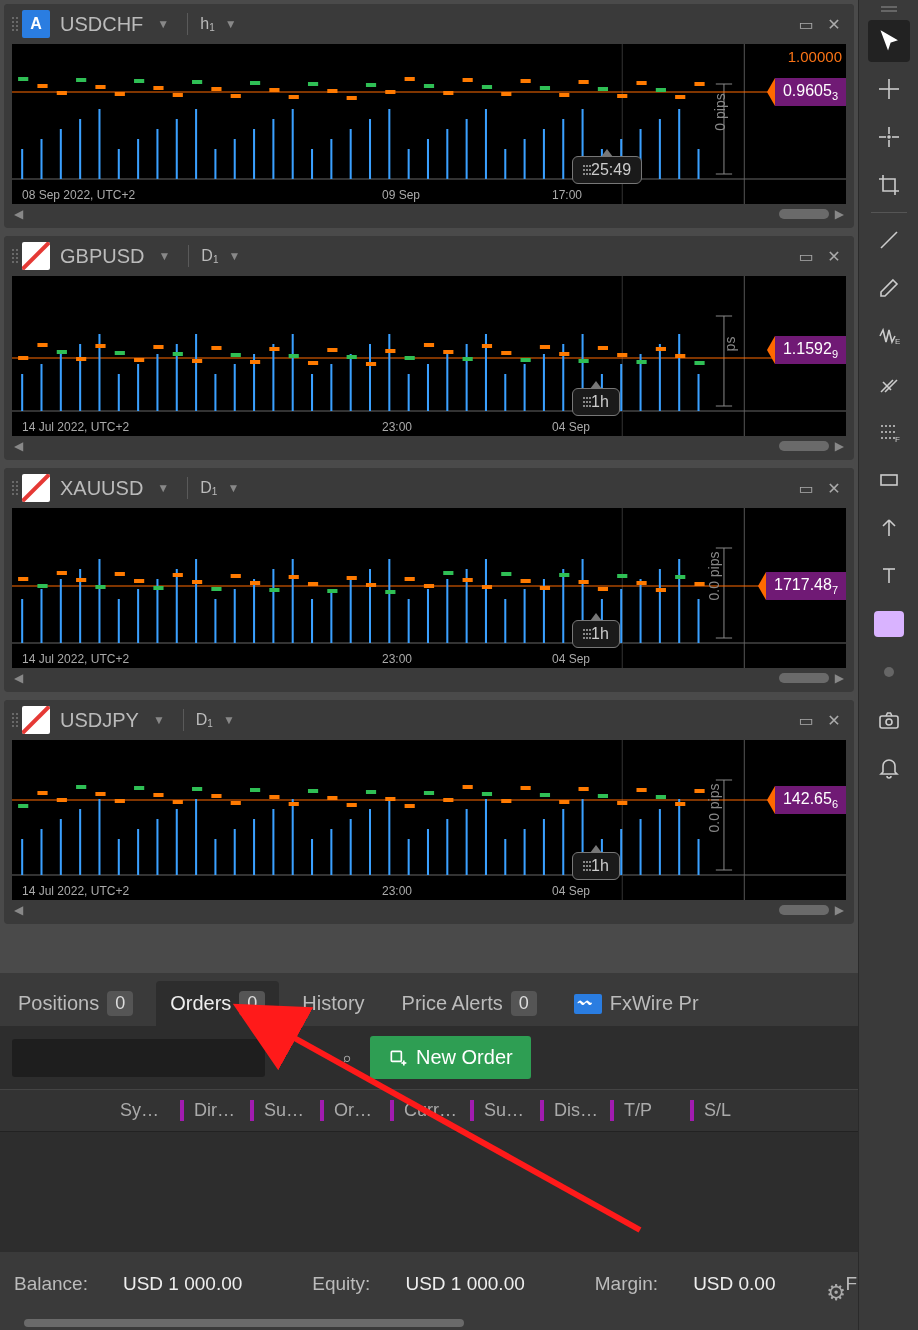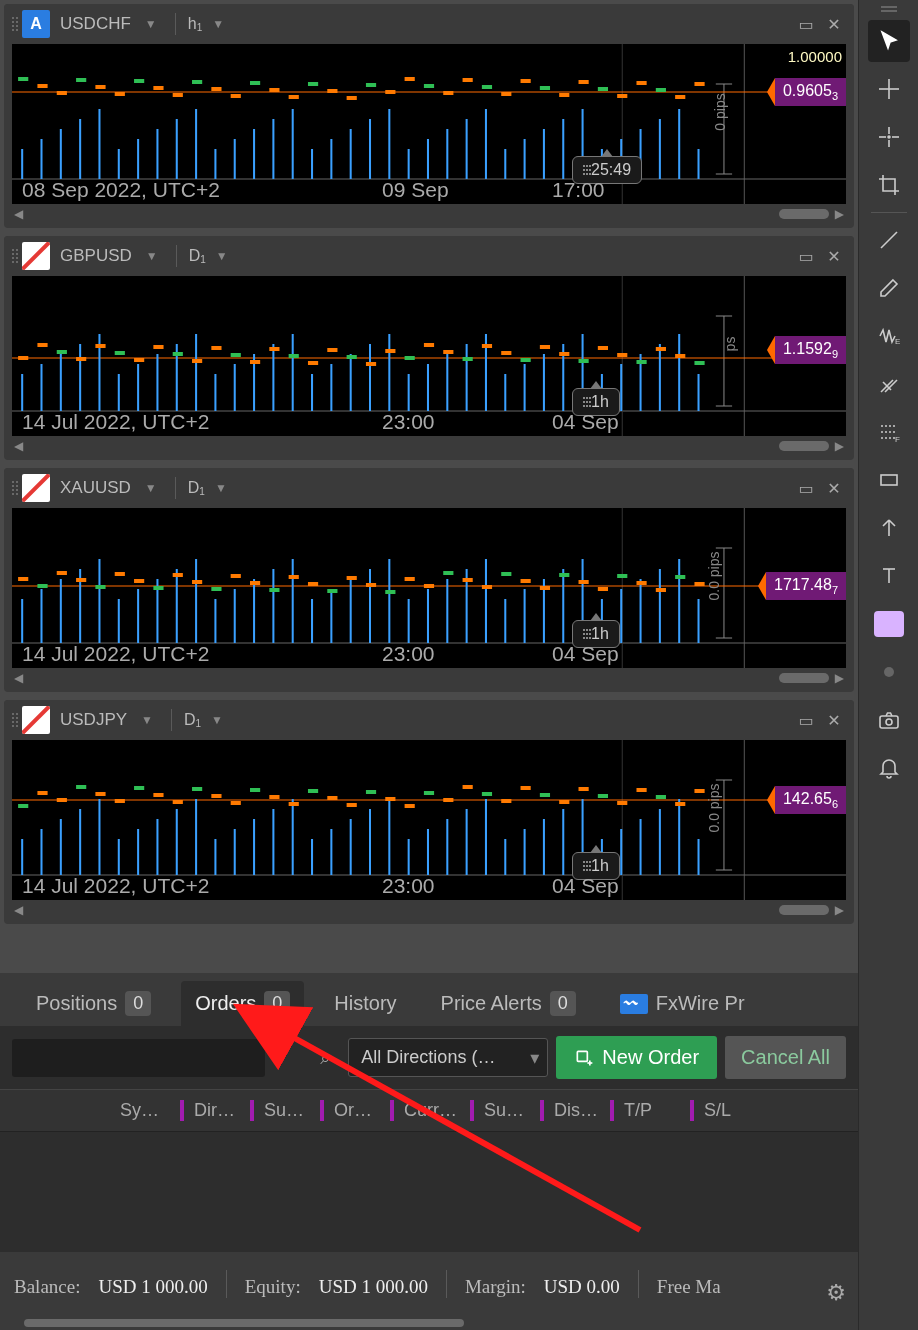--- a/index.html
+++ b/index.html
@@ -63,21 +63,21 @@
     overflow: hidden;
   }
   .sym-icon.red::after {
     content: "";
     position: absolute;
     width: 140%; height: 4px;
     background: #e53935;
     transform: rotate(-45deg);
   }
   .symbol-name {
-    font-size: 17px;
+    font-size: 20px;
     color: #bbb;
     margin-left: 6px;
     margin-right: 4px;
   }
   .caret {
     color: #888;
     font-size: 12px;
     padding: 0 6px;
     cursor: pointer;
   }
@@ -126,21 +126,21 @@
     left: -8px; top: 0;
     border-top: 14px solid transparent;
     border-bottom: 14px solid transparent;
     border-right: 8px solid #ff6a00;
   }
   .price-tag sub { font-size: 11px; }
   .axis-top-label {
     position: absolute;
     right: 4px; top: 4px;
     font-size: 15px;
-    color: #fef9c3;
+    color: #f97316;
   }
   .pips-label {
     position: absolute;
     right: 108px;
     top: 50%;
     transform: rotate(-90deg) translateX(20px);
     transform-origin: center;
     font-size: 14px;
     color: #888;
     white-space: nowrap;
@@ -170,21 +170,21 @@
     border-bottom: 8px solid #777;
   }
   .tt-grip { display: flex; flex-direction: column; gap: 2px; }
   .tt-grip span { width: 2px; height: 2px; background: #888; box-shadow: 3px 0 #888, 6px 0 #888; }
   .chart-date-row {
     position: absolute;
     bottom: 2px;
     left: 10px;
     right: 0;
     display: flex;
-    font-size: 21px;
+    font-size: 12px;
     color: #aaa;
   }
   .chart-date-row span:nth-child(2) { position: absolute; left: 360px; }
   .chart-date-row span:nth-child(3) { position: absolute; left: 530px; }
   .chart-scrollbar {
     height: 20px;
     background: #3a3a3a;
     margin: 0 4px 4px 4px;
     display: flex;
     align-items: center;
@@ -199,22 +199,22 @@
   .chart-scrollbar .arrow { color: #888; font-size: 12px; }
 
   
   .bottom-panel {
     background: #3a3a3a;
     display: flex;
     flex-direction: column;
   }
   .tabs-row {
     display: flex;
-    gap: 16px;
-    padding: 8px 8px 0 22px;
+    gap: 9px;
+    padding: 8px 8px 0 4px;
     overflow: hidden;
   }
   .tab {
     padding: 10px 14px;
     font-size: 20px;
     color: #bbb;
     white-space: nowrap;
     cursor: pointer;
     border-radius: 4px 4px 0 0;
     display: flex;
@@ -312,29 +312,28 @@
     text-overflow: ellipsis;
     white-space: nowrap;
   }
   .col-h:first-child { border-left: none; }
   .empty-body {
     height: 120px;
     background: #2d2d2d;
   }
   .status-bar {
     display: flex;
-    align-items: flex-end;
+    align-items: center;
     padding: 18px 14px;
-    gap: 18px;
+    gap: 35px;
     font-size: 19px;
     color: #bbb;
     position: relative;
     overflow: hidden;
     white-space: nowrap;
-    font-family: Liberation Serif, serif;
   }
   .status-bar .val { color: #eee; font-weight: 500; }
   .status-sep { width: 1px; height: 28px; background: #5a5a5a; }
   .gear-btn {
     position: absolute;
     right: 12px;
     bottom: 10px;
     color: #aaa;
     font-size: 22px;
     cursor: pointer;
@@ -913,30 +912,28 @@
         <span class="fxwire-icon"></span>
         <span>FxWire Pr</span>
       </div>
     </div>
 
     <div class="toolbar-row">
       <div class="search-wrap">
         <input class="search-input" placeholder="" style="">
         <span class="search-icon">⌕</span>
       </div>
-      <button class="dropdown-btn">All Directions (…</button>
       <button class="btn-green">
         <svg viewBox="0 0 24 24" fill="none" stroke="white" stroke-width="2">
             <rect x="4" y="4" width="12" height="12" rx="1"></rect>
             <line x1="16" y1="18" x2="22" y2="18"></line>
             <line x1="19" y1="15" x2="19" y2="21"></line>
           </svg>
         <span>New Order</span>
       </button>
-      <button class="btn-gray">Cancel All</button>
     </div>
 
     <div class="columns-row" id="columns-row" style="padding-left: 110px;">
         <div class="col-h" style="width: 70px;">Sym…</div>
         <div class="col-h" style="width: 70px;">Dire…</div>
         <div class="col-h" style="width: 70px;">Sub…</div>
         <div class="col-h" style="width: 70px; text-align: center;">Ord…</div>
         <div class="col-h" style="width: 80px;">Curr…</div>
         <div class="col-h" style="width: 70px;">Sub…</div>
         <div class="col-h" style="width: 70px;">Dist…</div>

